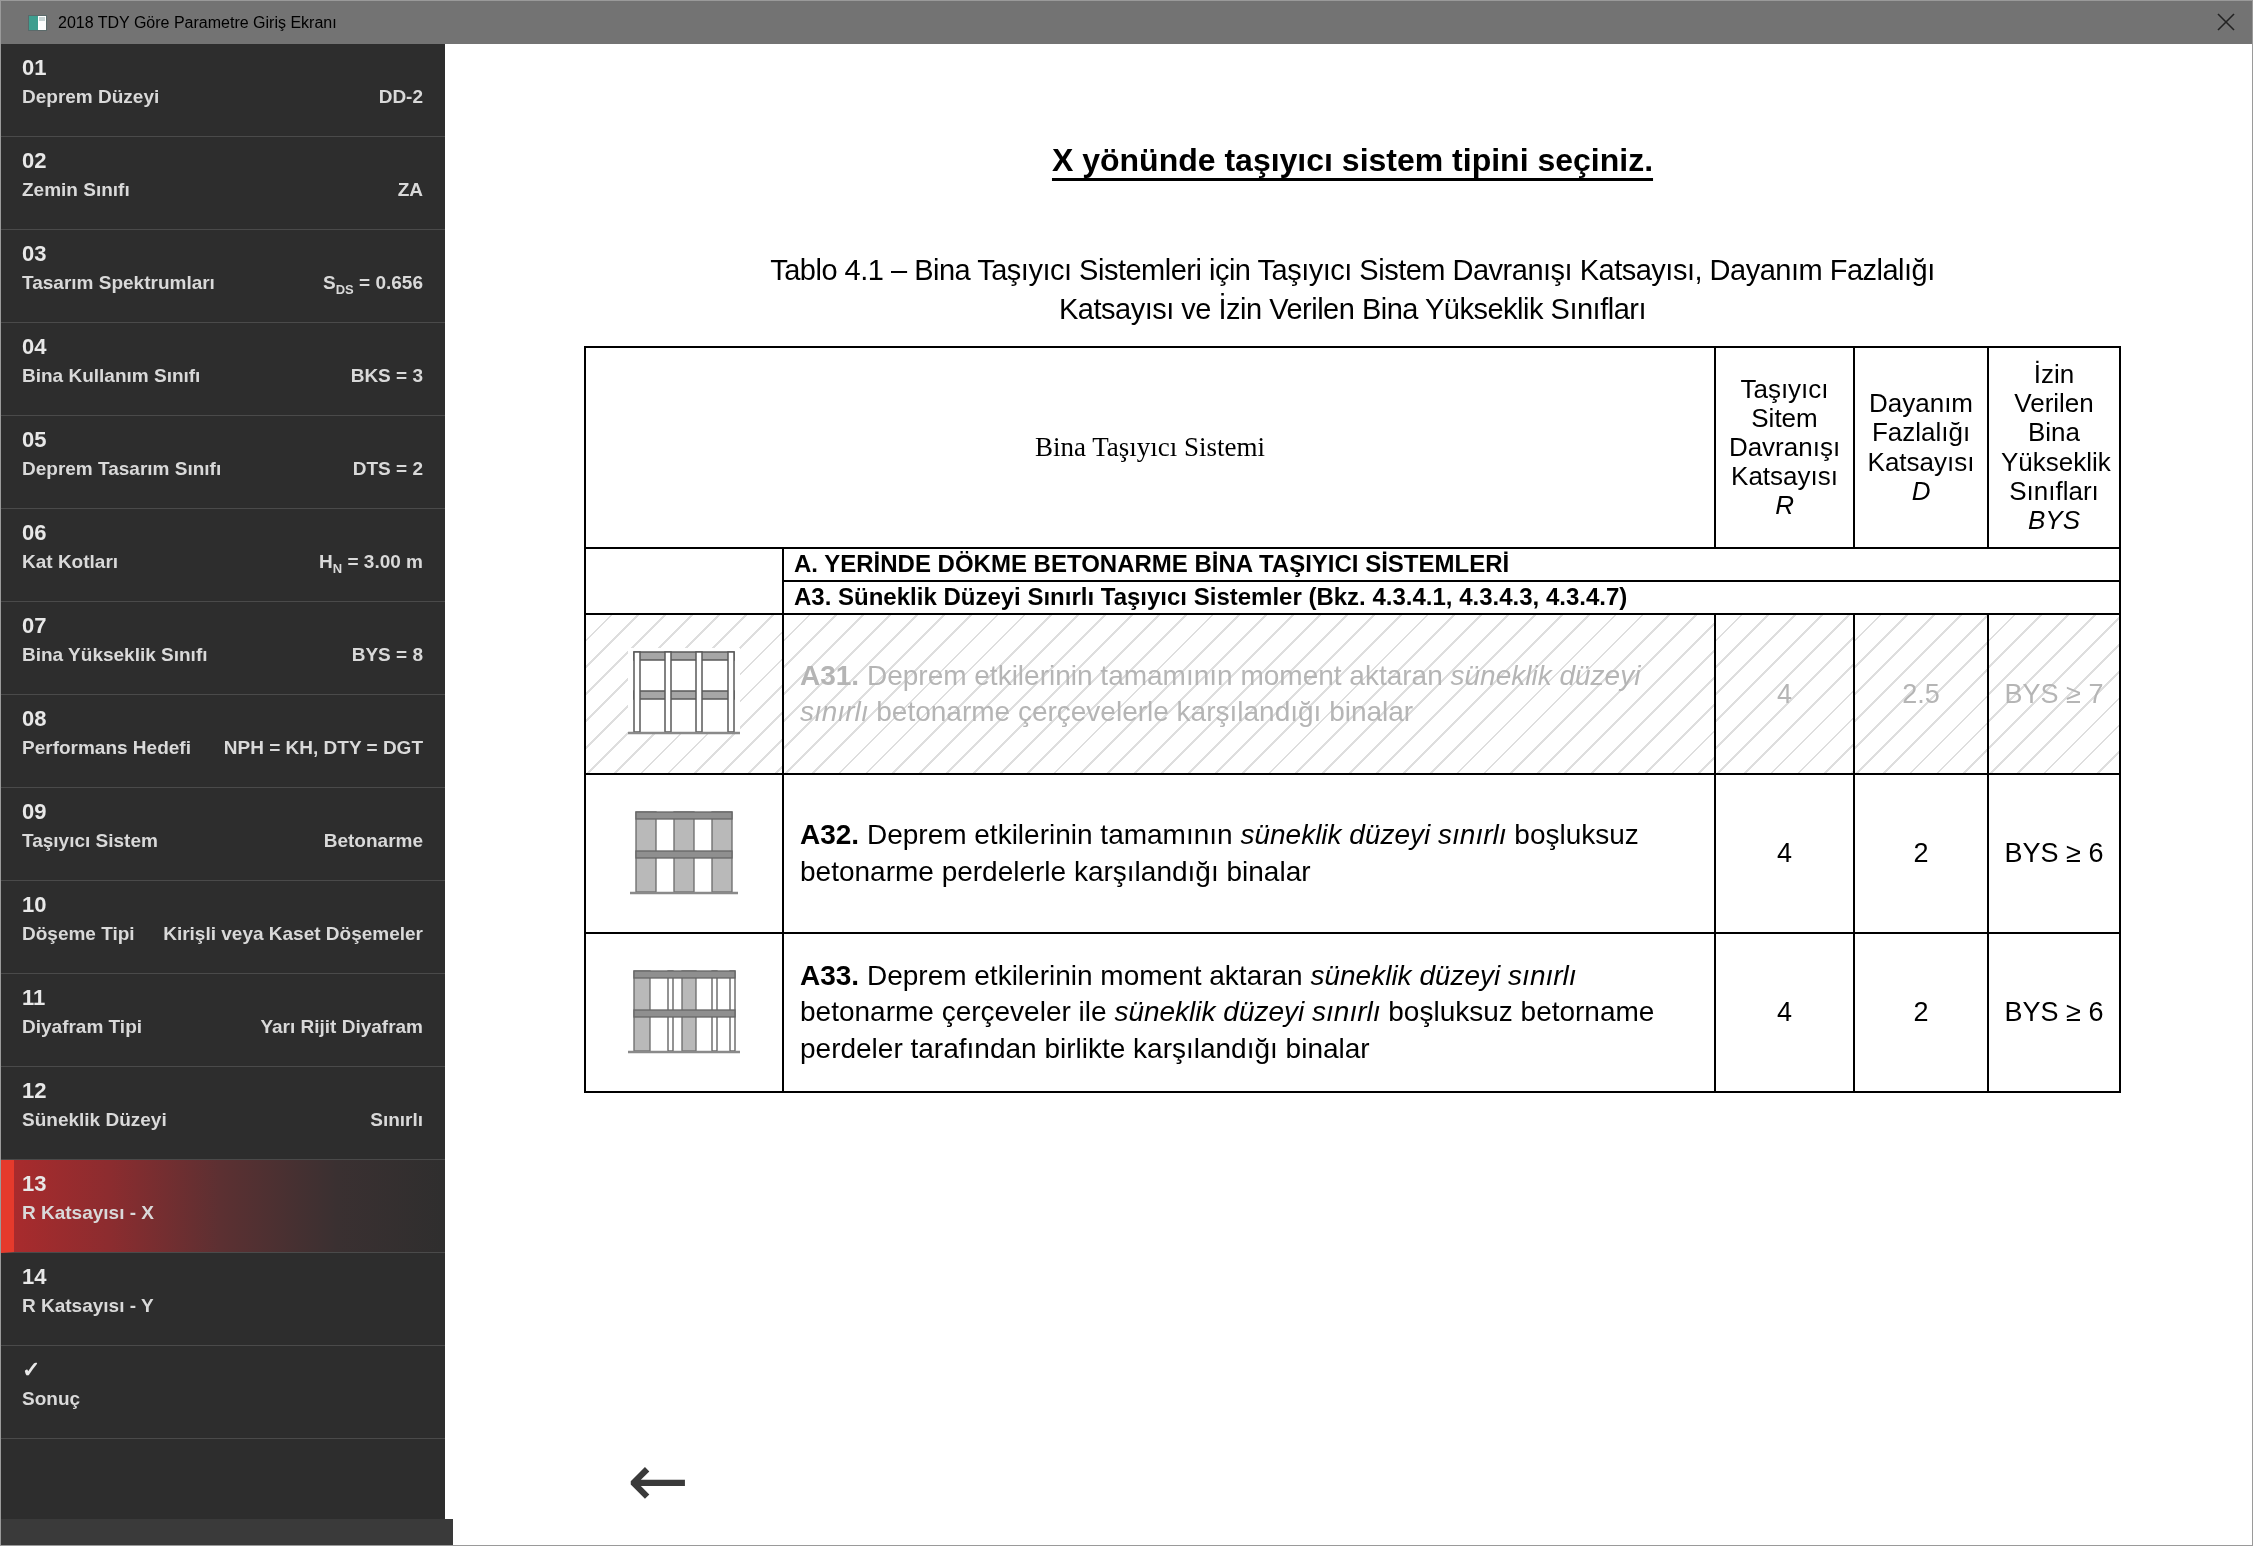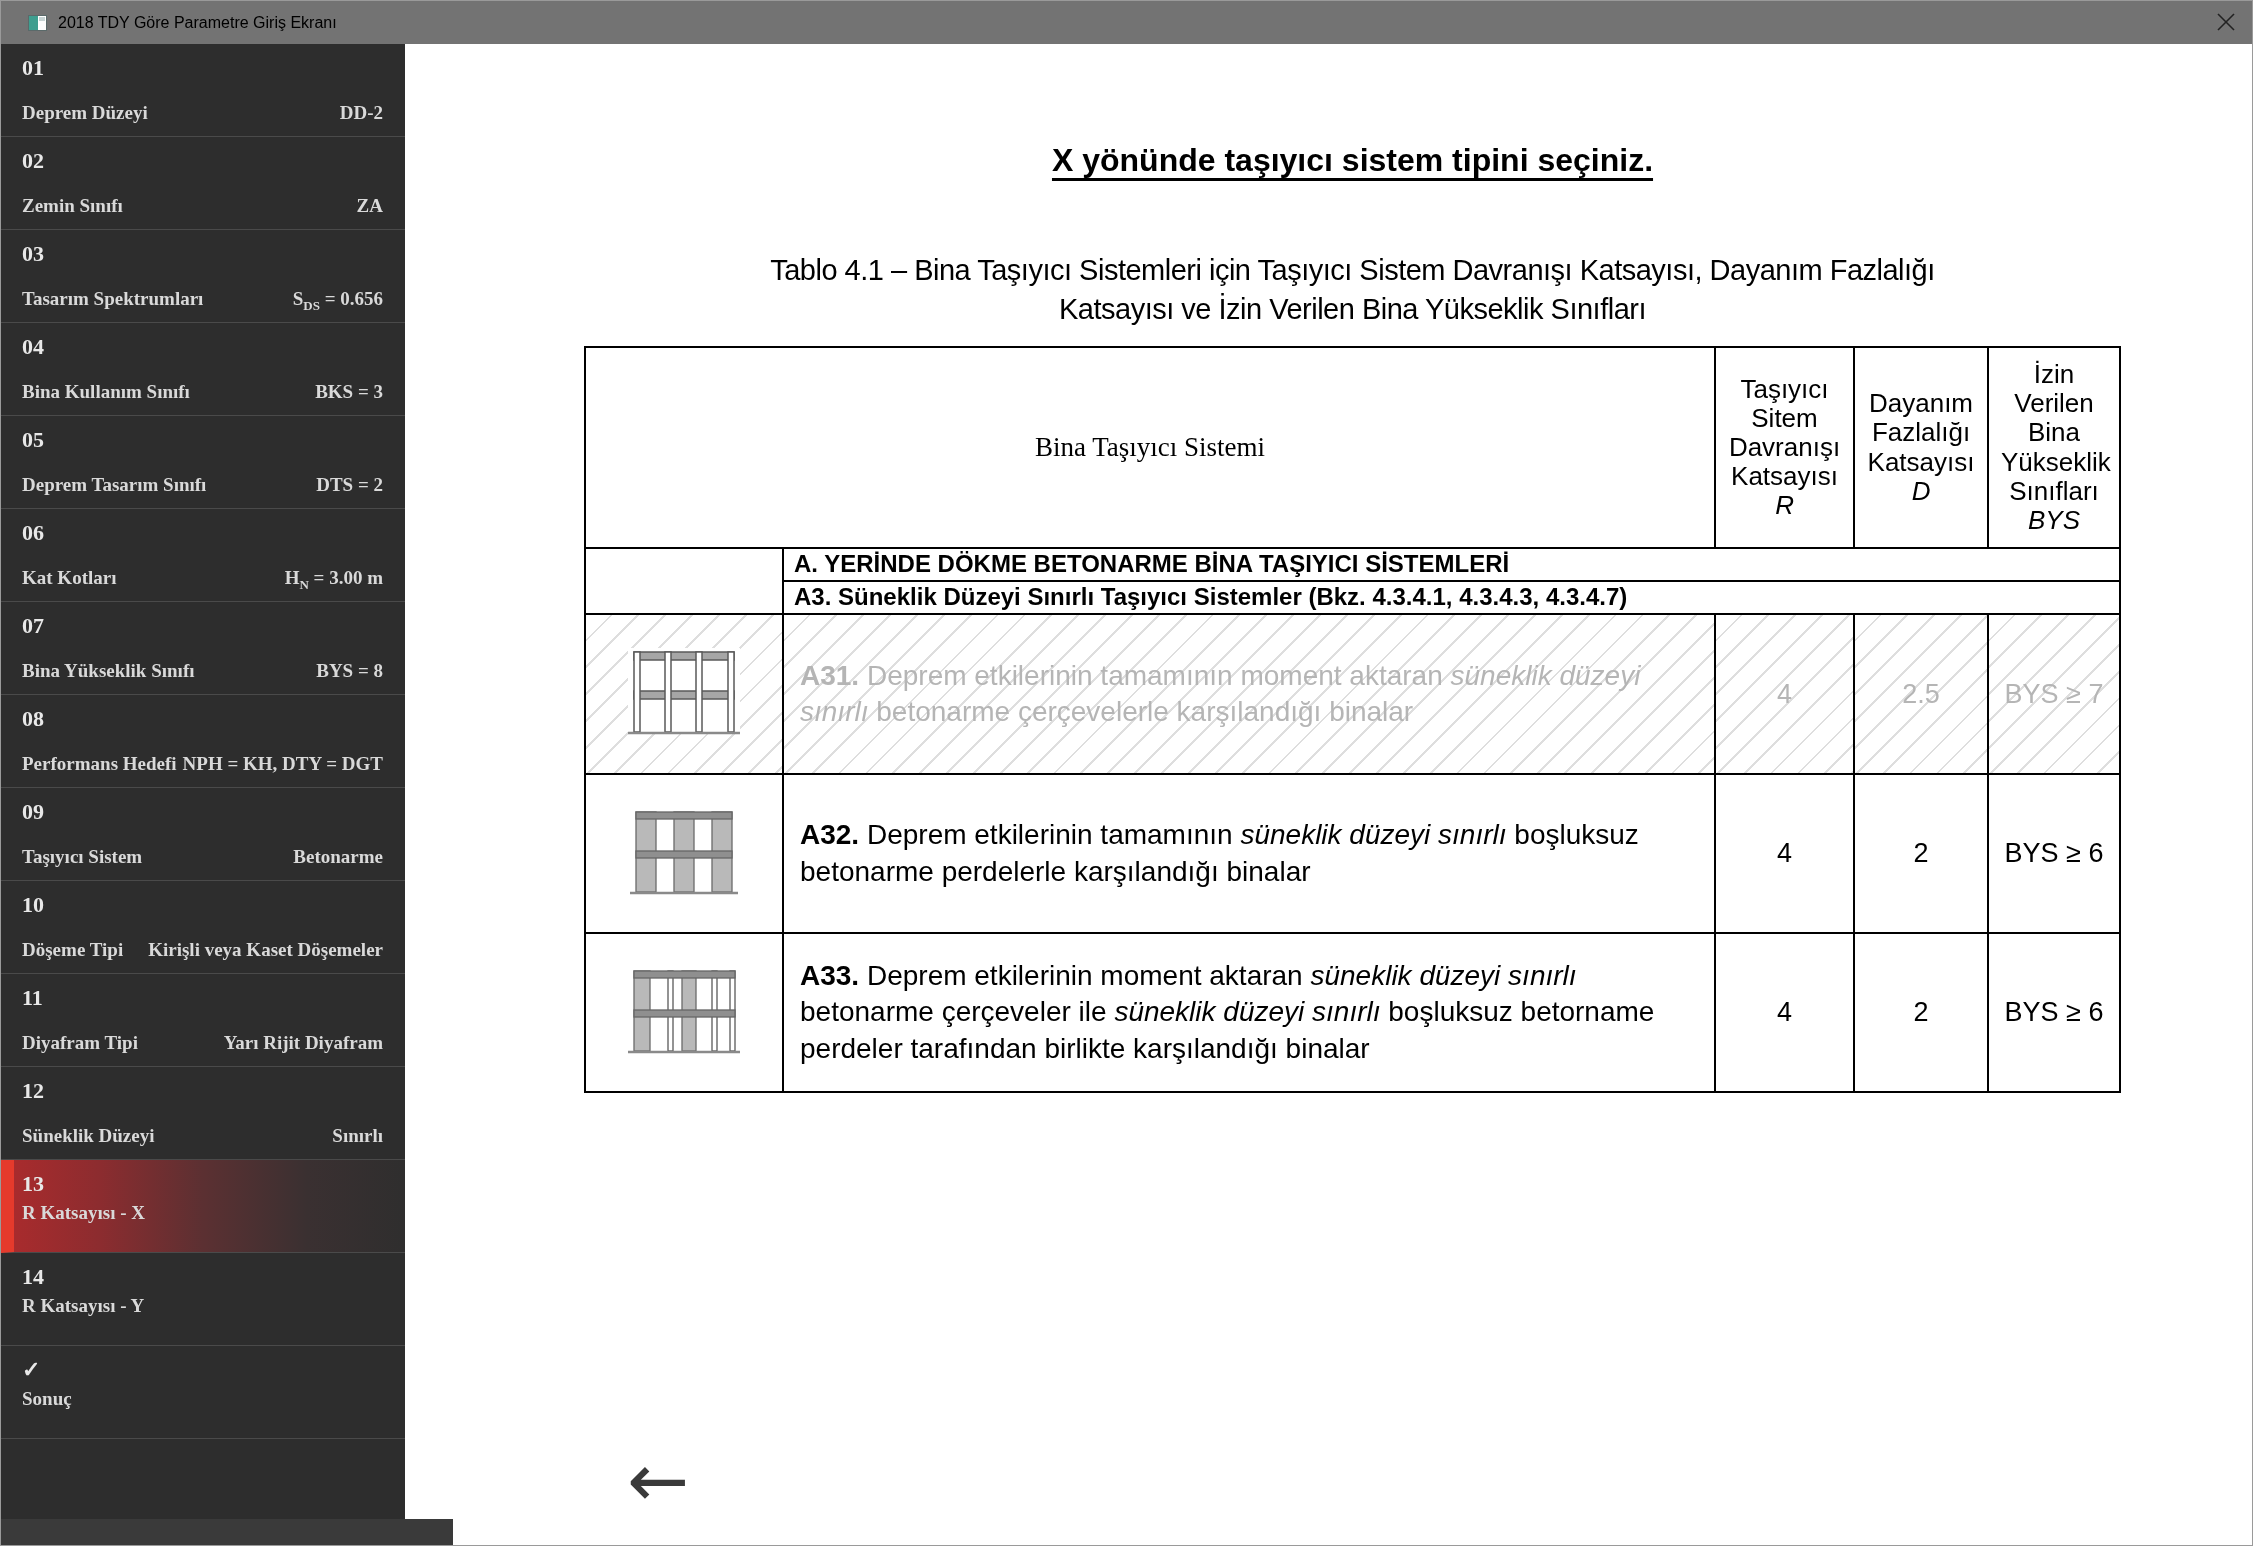--- a/index.html
+++ b/index.html
@@ -7,27 +7,27 @@
     position:relative; width:2253px; height:1546px; background:#ffffff;
     font-family:"Liberation Sans", sans-serif; overflow:hidden;
     border:1px solid #9a9a9a; box-sizing:border-box;
   }
   
   .titlebar { position:absolute; top:0; left:0; right:0; height:43px; background:#737373;
     display:flex; align-items:center; padding-left:27px; gap:11px; box-sizing:border-box; }
   .title-text { font-size:16px; color:#000; }
   .close-btn { position:absolute; top:9px; right:14px; width:24px; height:24px; cursor:pointer; }
   
-  .sidebar { position:absolute; top:43px; left:0; width:404px; bottom:0; background:#2d2d2d;font-family:Liberation Serif, serif; }
+  .sidebar { position:absolute; top:43px; left:0; width:444px; bottom:0; background:#2d2d2d; }
   .side-item { height:93px; box-sizing:border-box; border-bottom:1px solid #4a4a4a;
     padding:11px 22px 0 21px; cursor:pointer; }
   .side-item .num { font-size:22px; font-weight:bold; color:#e8e8e8; line-height:26px; }
   .side-item .row2 { display:flex; justify-content:space-between; align-items:baseline; margin-top:5px; }
   .side-item .lbl { font-size:19px; font-weight:bold; color:#d9d9d9; white-space:nowrap; }
-  .side-item .val { font-size:19px; font-weight:bold; color:#d9d9d9; white-space:nowrap;margin-top:16px; }
+  .side-item .val { font-size:19px; font-weight:bold; color:#d9d9d9; white-space:nowrap; }
   .side-item .val sub { font-size:13px; }
   .side-item.selected {
     border-left:13px solid #e53a2c; padding-left:8px;
     background:linear-gradient(90deg,#a82b2d 0%,#8c2c2f 22%,#5c3032 48%,#3a3031 75%,#2f2e2e 100%);
   }
   .side-bottom-strip { position:absolute; bottom:0; left:0; width:452px; height:26px; background:#3a3a3a; }
   
   .heading { position:absolute; left:452px; right:0; top:141px; text-align:center;
     font-size:32px; font-weight:bold; color:#000;
     text-decoration:underline; text-decoration-thickness:3px; text-underline-offset:7px; }

